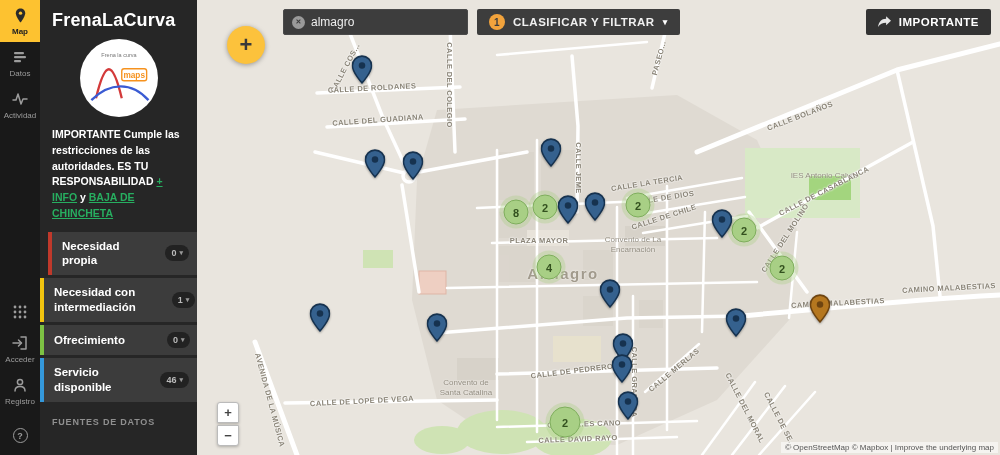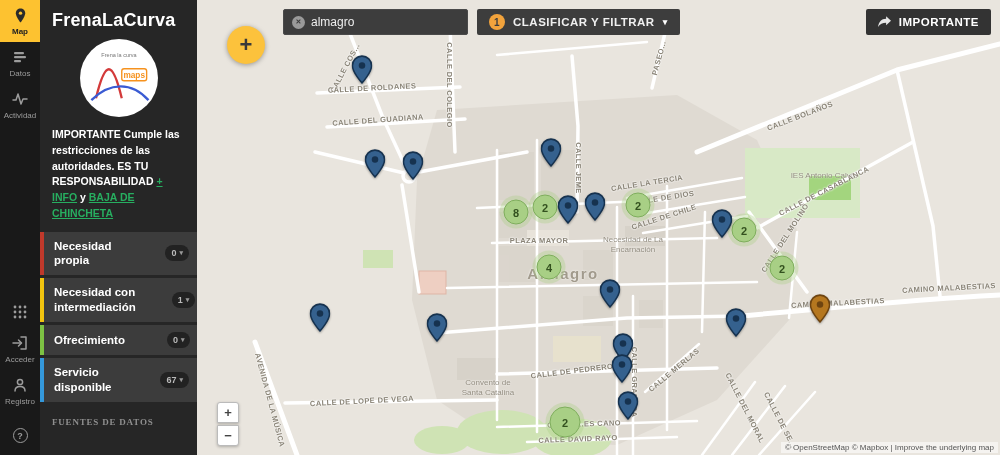--- a/index.html
+++ b/index.html
@@ -24,21 +24,21 @@
   .logo { width:78px; height:78px; border-radius:50%; background:#fff; margin:4px auto 10px; display:flex; align-items:center; justify-content:center; }
   .notice { padding:0 12px; font-size:10.5px; font-weight:bold; line-height:1.5; color:#fff; }
   .glink { color:#27ae60; text-decoration:underline; cursor:pointer; }
   .cats { margin-top:10px; }
   .cat { display:flex; justify-content:space-between; align-items:center; background:#3c3c3c;
     border-left:4px solid #888; padding:7px 8px 7px 10px; margin-bottom:3px; min-height:30px; cursor:pointer; }
   .cat-label { font-size:11.5px; font-weight:bold; line-height:1.3; max-width:90px; }
   .cat-badge { background:#222; color:#bbb; font-size:9px; font-weight:bold; border-radius:9px;
     padding:3px 6px; display:flex; align-items:center; gap:3px; }
   .cat-badge .caret { font-size:7px; color:#999; }
-  .sources { color:#8f8f8f; font-size:9px; font-weight:bold; letter-spacing:.8px; padding:12px;font-family:Liberation Serif, serif; }
+  .sources { color:#8f8f8f; font-size:9px; font-weight:bold; letter-spacing:.8px; padding:12px; }
 
   
   .map-area { position:relative; flex:1; background:#e9e5de; overflow:hidden; }
   .map-svg { position:absolute; inset:0; width:100%; height:100%; }
   .layer { position:absolute; inset:0; }
 
   .mlabel { position:absolute; pointer-events:none; }
   .street { font-size:7.5px; font-weight:600; letter-spacing:.4px; color:#8a8477; white-space:nowrap;
     text-shadow:0 0 2px #fff, 0 0 2px #fff; }
   .place { font-size:8px; color:#938d80; white-space:pre-line; text-align:center; line-height:1.2;
@@ -170,21 +170,21 @@
         <text x="54.5" y="38" font-size="9" fill="#f6921e" font-weight="bold" text-anchor="middle">maps</text>
       </svg>
     </div>
     <p class="notice">
       <span>IMPORTANTE Cumple las restricciones de las autoridades. ES TU RESPONSABILIDAD</span>
       <a class="glink">+ INFO</a>
       <span>y</span>
       <a class="glink">BAJA DE CHINCHETA</a>
     </p>
     <div class="cats">
-      <div class="cat" style="border-left-color: rgb(192, 57, 43);">
+      <div class="cat" style="border-left-color: rgb(192, 57, 43); margin-left: 8px;">
         <span class="cat-label">Necesidad propia</span>
         <span class="cat-badge">
             <span>0</span>
             <span class="caret">▾</span>
           </span>
       </div>
       <div class="cat" style="border-left-color: rgb(241, 196, 15); gap: 36px;">
         <span class="cat-label">Necesidad con intermediación</span>
         <span class="cat-badge">
             <span>1</span>
@@ -194,21 +194,21 @@
       <div class="cat" style="border-left-color: rgb(125, 194, 67); gap: 42px;">
         <span class="cat-label">Ofrecimiento</span>
         <span class="cat-badge">
             <span>0</span>
             <span class="caret">▾</span>
           </span>
       </div>
       <div class="cat" style="border-left-color: rgb(52, 152, 219);">
         <span class="cat-label">Servicio disponible</span>
         <span class="cat-badge">
-            <span>67</span>
+            <span>46</span>
             <span class="caret">▾</span>
           </span>
       </div>
     </div>
     <div class="sources">FUENTES DE DATOS</div>
   </aside>
 
   <main class="map-area">
 
     <svg class="map-svg" viewBox="0 0 803 455" preserveAspectRatio="none">
@@ -292,35 +292,35 @@
         <div class="mlabel street" style="left: 148px; top: 68px; transform: translate(-50%, -50%) rotate(-62deg);">CALLE COS...</div>
         <div class="mlabel street" style="left: 175px; top: 88px; transform: translate(-50%, -50%) rotate(-3deg);">CALLE DE ROLDANES</div>
         <div class="mlabel street" style="left: 181px; top: 120px; transform: translate(-50%, -50%) rotate(-4deg);">CALLE DEL GUADIANA</div>
         <div class="mlabel street" style="left: 252px; top: 85px; transform: translate(-50%, -50%) rotate(90deg);">CALLE DEL COLEGIO</div>
         <div class="mlabel street" style="left: 462px; top: 58px; transform: translate(-50%, -50%) rotate(-75deg);">PASEO...</div>
         <div class="mlabel street" style="left: 381px; top: 168px; transform: translate(-50%, -50%) rotate(90deg);">CALLE JEME</div>
         <div class="mlabel street" style="left: 450px; top: 183px; transform: translate(-50%, -50%) rotate(-9deg);">CALLE LA TERCIA</div>
         <div class="mlabel street" style="left: 466px; top: 198px; transform: translate(-50%, -50%) rotate(-9deg);">CALLE DE DIOS</div>
         <div class="mlabel street" style="left: 467px; top: 217px; transform: translate(-50%, -50%) rotate(-18deg);">CALLE DE CHILE</div>
         <div class="mlabel street" style="left: 342px; top: 240px; transform: translate(-50%, -50%) rotate(0deg);">PLAZA MAYOR</div>
-        <div class="mlabel place" style="left: 436px; top: 245px; transform: translate(-50%, -50%) rotate(0deg);">Necesidad de La
+        <div class="mlabel place" style="left: 436px; top: 245px; transform: translate(-50%, -50%) rotate(0deg);">Convento de La
 Encarnación</div>
         <div class="mlabel city" style="left: 366px; top: 273px; transform: translate(-50%, -50%) rotate(0deg);">Almagro</div>
         <div class="mlabel place" style="left: 627px; top: 176px; transform: translate(-50%, -50%) rotate(0deg);">IES Antonio Calvín</div>
         <div class="mlabel street" style="left: 627px; top: 191px; transform: translate(-50%, -50%) rotate(-27deg);">CALLE DE CASABLANCA</div>
         <div class="mlabel street" style="left: 603px; top: 116px; transform: translate(-50%, -50%) rotate(-21deg);">CALLE BOLAÑOS</div>
         <div class="mlabel street" style="left: 588px; top: 238px; transform: translate(-50%, -50%) rotate(-57deg);">CALLE DEL MOLINO</div>
         <div class="mlabel street" style="left: 641px; top: 303px; transform: translate(-50%, -50%) rotate(-3deg);">CAMINO MALABESTIAS</div>
         <div class="mlabel street" style="left: 752px; top: 288px; transform: translate(-50%, -50%) rotate(-3deg);">CAMINO MALABESTIAS</div>
         <div class="mlabel street" style="left: 375px; top: 371px; transform: translate(-50%, -50%) rotate(-7deg);">CALLE DE PEDRERO</div>
         <div class="mlabel street" style="left: 477px; top: 370px; transform: translate(-50%, -50%) rotate(-40deg);">CALLE MERLAS</div>
         <div class="mlabel street" style="left: 437px; top: 382px; transform: translate(-50%, -50%) rotate(90deg);">CALLE GRANADA</div>
         <div class="mlabel street" style="left: 165px; top: 401px; transform: translate(-50%, -50%) rotate(-3deg);">CALLE DE LOPE DE VEGA</div>
         <div class="mlabel street" style="left: 73px; top: 400px; transform: translate(-50%, -50%) rotate(75deg);">AVENIDA DE LA MÚSICA</div>
-        <div class="mlabel place" style="left: 291px; top: 388px; transform: translate(-50%, -50%) rotate(0deg);">Convento de
+        <div class="mlabel place" style="left: 269px; top: 388px; transform: translate(-50%, -50%) rotate(0deg);">Convento de
 Santa Catalina</div>
         <div class="mlabel street" style="left: 387px; top: 424px; transform: translate(-50%, -50%) rotate(-2deg);">CALLE ...ES CANO</div>
         <div class="mlabel street" style="left: 381px; top: 439px; transform: translate(-50%, -50%) rotate(-2deg);">CALLE DAVID RAYO</div>
         <div class="mlabel street" style="left: 548px; top: 408px; transform: translate(-50%, -50%) rotate(63deg);">CALLE DEL MORAL</div>
         <div class="mlabel street" style="left: 583px; top: 420px; transform: translate(-50%, -50%) rotate(63deg);">CALLE DE SE...</div>
       </div>
     <div class="layer">
         <div class="cluster" style="width: 25px; height: 25px; left: 319px; top: 212px; background: rgb(168, 207, 133); border-color: rgb(127, 174, 93);">8</div>
         <div class="cluster" style="width: 25px; height: 25px; left: 348px; top: 207px; background: rgb(168, 207, 133); border-color: rgb(127, 174, 93);">2</div>
         <div class="cluster" style="width: 25px; height: 25px; left: 441px; top: 205px; background: rgb(168, 207, 133); border-color: rgb(127, 174, 93);">2</div>

